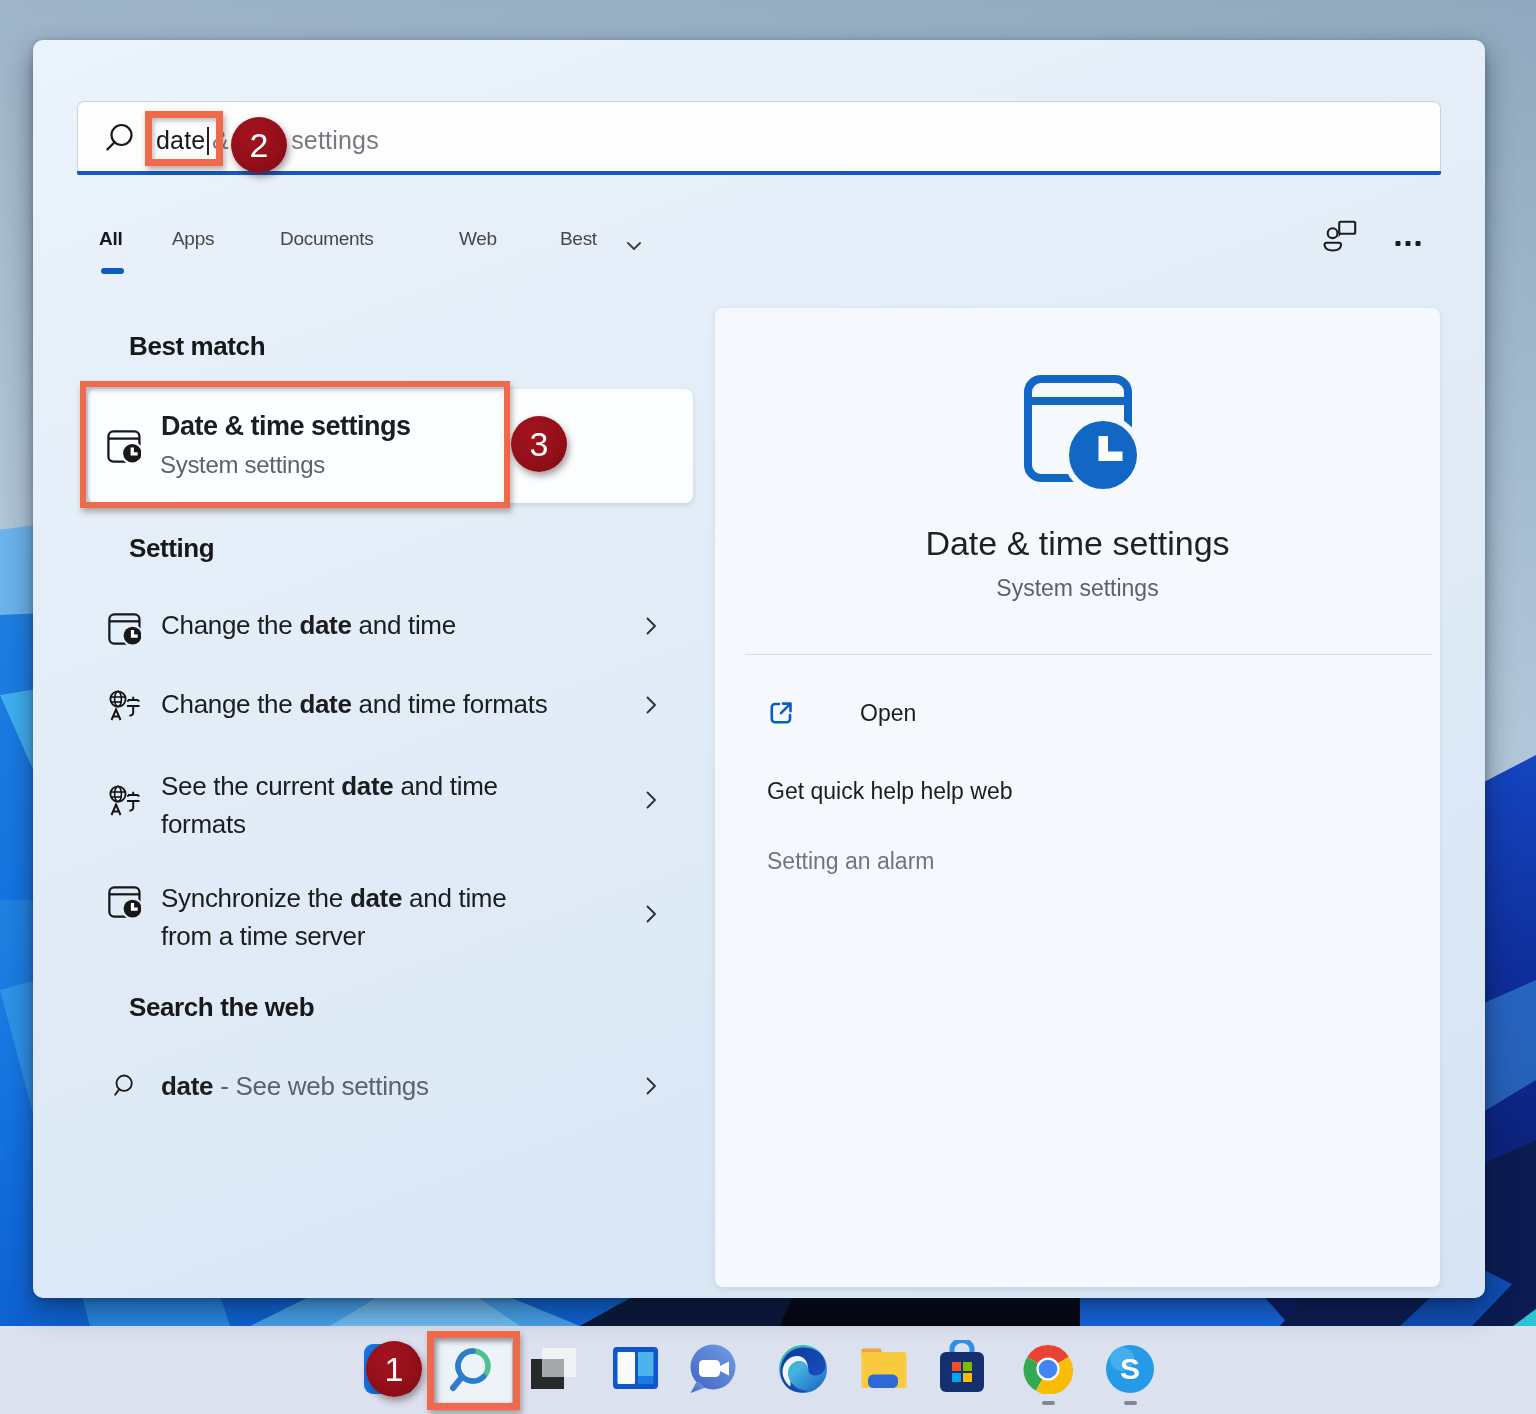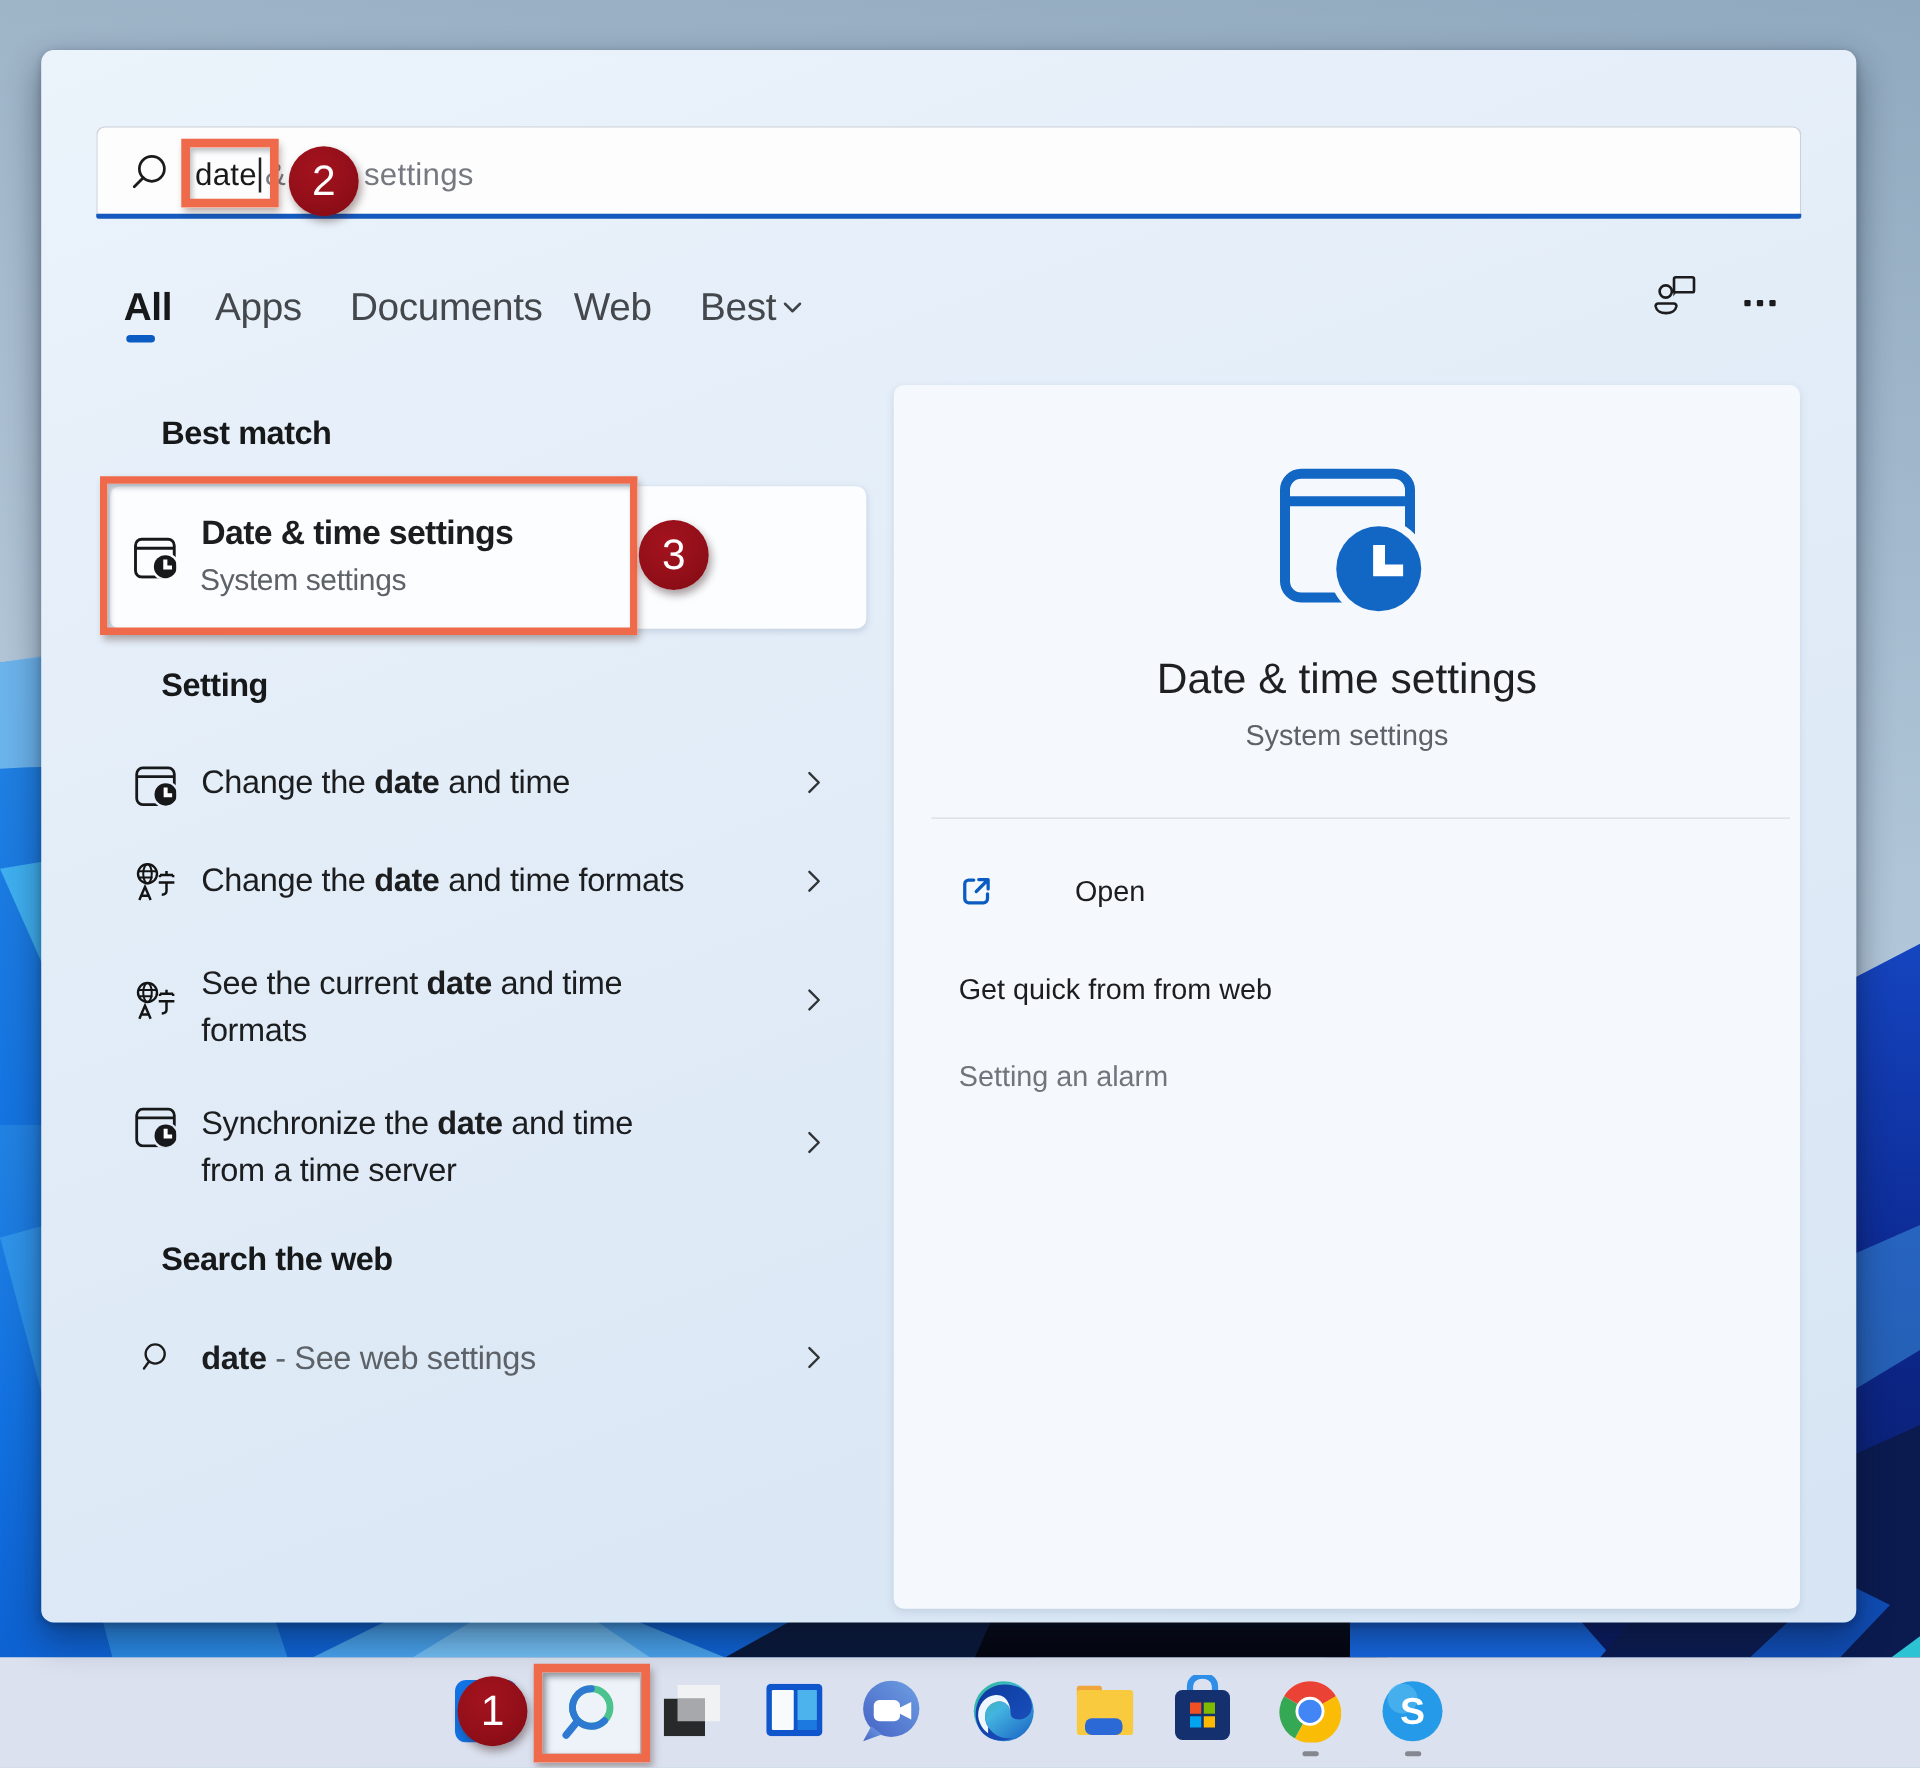--- a/index.html
+++ b/index.html
@@ -39,21 +39,21 @@
   }
   #searchunderline {
     position:absolute; left:77px; top:171px; width:1364px; height:4px;
     background:#1459bd; border-radius:0 0 2px 2px;
   }
   #searchtext { position:absolute; left:156px; top:126px; font-size:25px; color:#191919; letter-spacing:0.2px; }
   #ghosttext { color:#767a80; }
   .cursorbar { display:inline-block; width:1.5px; height:28px; background:#222; vertical-align:-6px; margin-left:2px; margin-right:3px;}
 
   
-  .tab { position:absolute; top:228px; font-size:31px; color:#44484c; letter-spacing:-0.3px; }
+  .tab { position:absolute; top:228px; font-size:19px; color:#44484c; letter-spacing:-0.3px; }
   .tab.sel { color:#16181a; font-weight:700; }
 
   
   .heading { position:absolute; font-size:26px; font-weight:700; color:#16181a; letter-spacing:-0.4px;margin-left:32px; }
 
   
   .rowtext { position:absolute; font-size:26px; color:#1b1d1f; letter-spacing:-0.3px; }
   .rowtext b { font-weight:700; }
   .sub { color:#5d6268; }
 
@@ -234,21 +234,21 @@
   <path d="M93.5 84 h9.5 v15.5 h14.5 v9.5 h-24 Z" fill="#fff"></path>
 </svg>
 <div class="abs" style="left:715px; top:524px; width:725px; text-align:center; font-size:34px; color:#1e2022;">Date &amp; time settings</div>
 <div class="abs" style="left:715px; top:575px; width:725px; text-align:center; font-size:23px; color:#5d6268;">System settings</div>
 <div class="abs" style="left:745px; top:654px; width:687px; height:1px; background:#d9dde2;"></div>
 <svg class="abs" style="left:767px; top:699px;" width="28" height="28" viewBox="0 0 28 28">
   <path d="M12 5 H8 a3.2 3.2 0 0 0 -3.2 3.2 V20 a3.2 3.2 0 0 0 3.2 3.2 H19.8 A3.2 3.2 0 0 0 23 20 V16" fill="none" stroke="#0b5cc2" stroke-width="2.6" stroke-linecap="round"></path>
   <path d="M16 4.6 h7.5 v7.5 M23 5.2 L14 14.2" fill="none" stroke="#0b5cc2" stroke-width="2.6" stroke-linecap="round" stroke-linejoin="round"></path>
 </svg>
 <div class="abs" style="left:820px; top:700px; font-size:23px; color:#1b1d1f;margin-left:40px;">Open</div>
-<div class="abs" style="left:767px; top:778px; font-size:23px; color:#1b1d1f;">Get quick from from web</div>
+<div class="abs" style="left:767px; top:778px; font-size:23px; color:#1b1d1f;">Get quick help help web</div>
 <div class="abs" style="left:767px; top:848px; font-size:23px; color:#70757c;">Setting an alarm</div>
 
 <svg class="abs" style="left:364px; top:1344px;" width="50" height="50" viewBox="0 0 50 50">
   <rect x="0" y="0" width="50" height="50" rx="9" fill="#1273e4"></rect>
   <g fill="#ffffff">
       <rect x="10" y="10" width="14" height="14"></rect>
       <rect x="26" y="10" width="14" height="14"></rect>
       <rect x="10" y="26" width="14" height="14"></rect>
       <rect x="26" y="26" width="14" height="14"></rect>
     </g>

